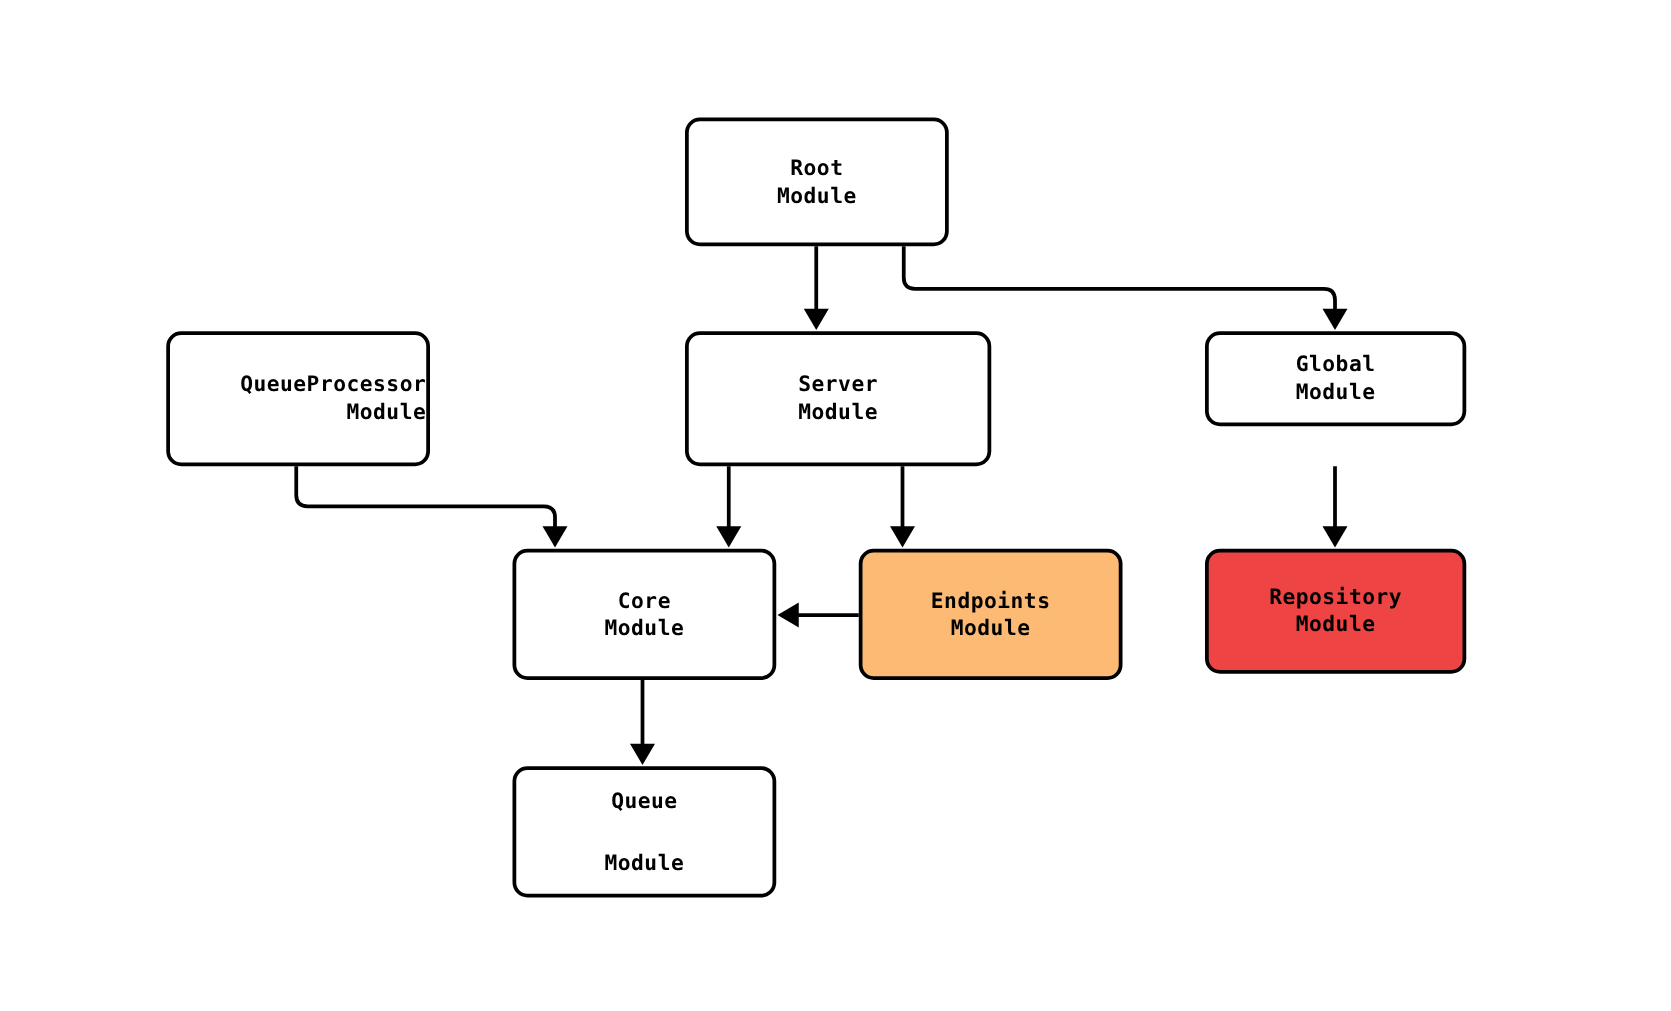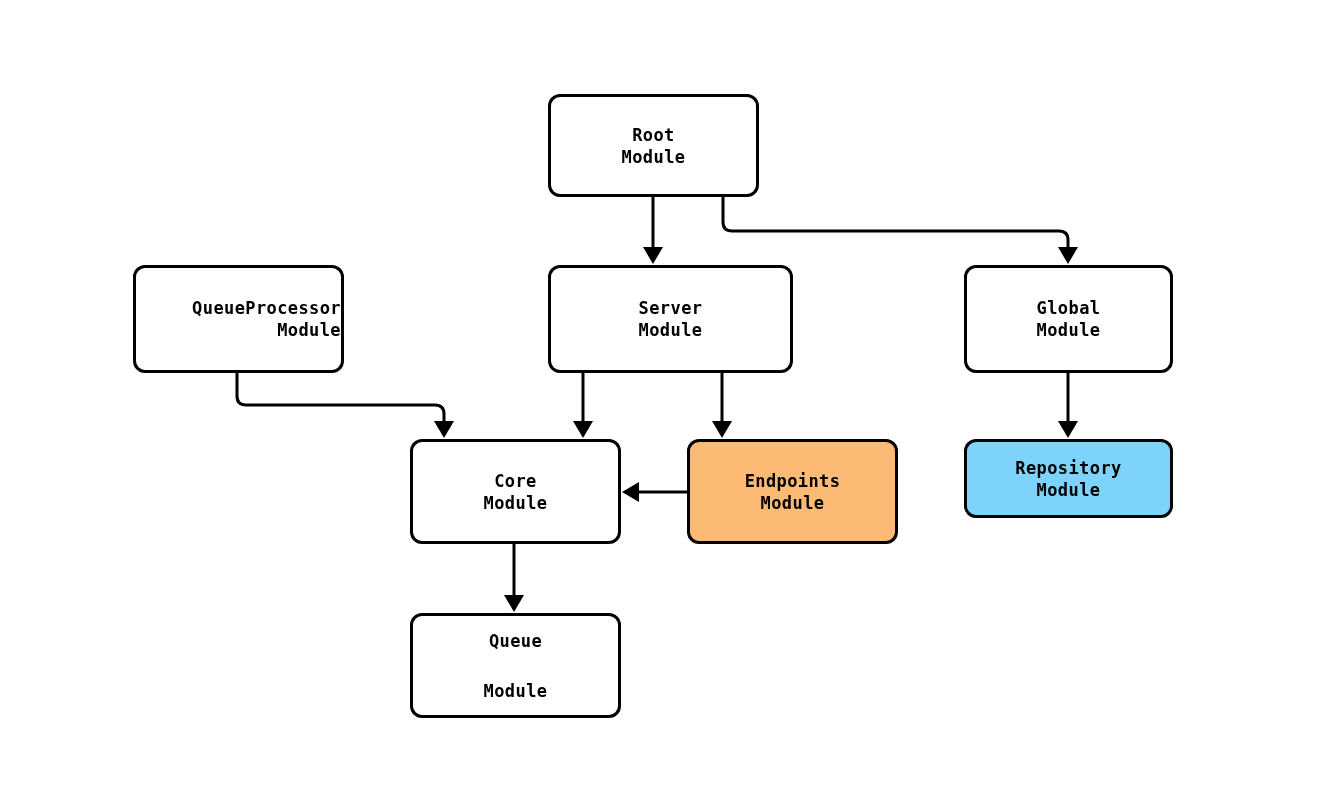--- a/index.html
+++ b/index.html
@@ -103,33 +103,33 @@
         <span class="node-label-line">Module</span>
       </div>
       <div class="node" style="left: 133px; top: 265px; width: 211px; height: 108px; background: rgb(255, 255, 255); border-color: rgb(0, 0, 0); border-width: 3px; align-items: flex-end;">
         <span class="node-label-line">QueueProcessor</span>
         <span class="node-label-line">Module</span>
       </div>
       <div class="node" style="left: 548px; top: 265px; width: 245px; height: 108px; background: rgb(255, 255, 255); border-color: rgb(0, 0, 0); border-width: 3px;">
         <span class="node-label-line">Server</span>
         <span class="node-label-line">Module</span>
       </div>
-      <div class="node" style="left: 964px; top: 265px; width: 209px; height: 108px; background: rgb(255, 255, 255); border-color: rgb(0, 0, 0); border-width: 3px;">
+      <div class="node" style="left: 964px; top: 265px; width: 209px; height: 76px; background: rgb(255, 255, 255); border-color: rgb(0, 0, 0); border-width: 3px;">
         <span class="node-label-line">Global</span>
         <span class="node-label-line">Module</span>
       </div>
       <div class="node" style="left: 410px; top: 439px; width: 211px; height: 105px; background: rgb(255, 255, 255); border-color: rgb(0, 0, 0); border-width: 3px;">
         <span class="node-label-line">Core</span>
         <span class="node-label-line">Module</span>
       </div>
       <div class="node" style="left: 687px; top: 439px; width: 211px; height: 105px; background: #fdba74; border-color: rgb(0, 0, 0); border-width: 3px;">
         <span class="node-label-line">Endpoints</span>
         <span class="node-label-line">Module</span>
       </div>
-      <div class="node" style="left: 964px; top: 439px; width: 209px; height: 79px; background: #7dd3fc; border-color: rgb(0, 0, 0); border-width: 3px;">
+      <div class="node" style="left: 964px; top: 439px; width: 209px; height: 100px; background: #ef4444; border-color: rgb(0, 0, 0); border-width: 3px;">
         <span class="node-label-line">Repository</span>
         <span class="node-label-line">Module</span>
       </div>
       <div class="node" style="left: 410px; top: 613px; width: 211px; height: 105px; background: rgb(255, 255, 255); border-color: rgb(0, 0, 0); border-width: 3px; gap: 28px;">
         <span class="node-label-line">Queue</span>
         <span class="node-label-line">Module</span>
       </div>
     </div>
 
 </div>

